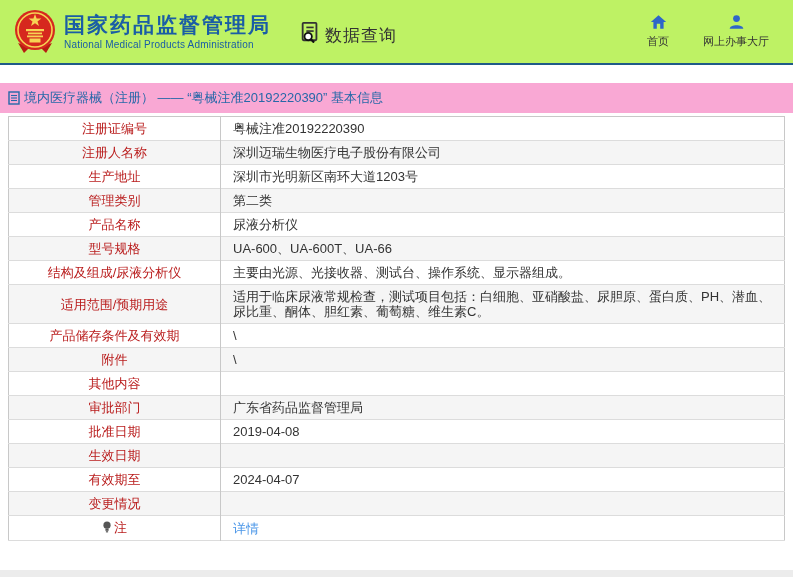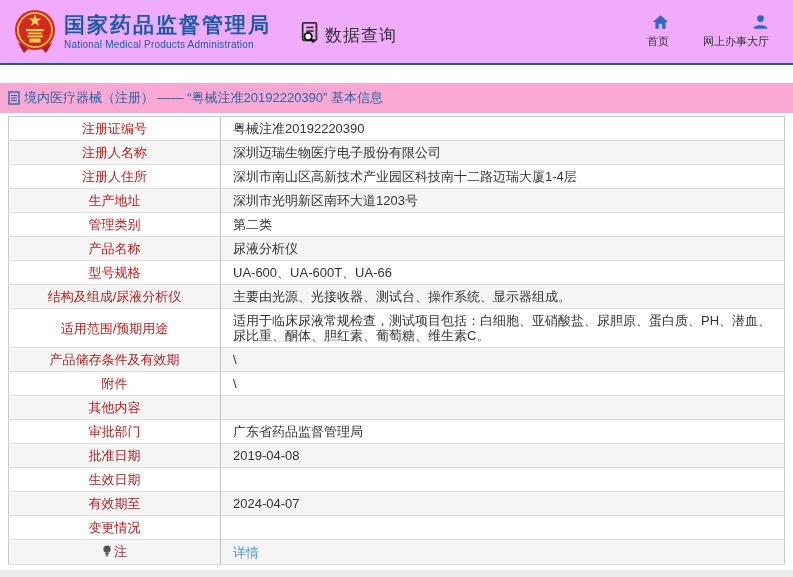--- a/index.html
+++ b/index.html
@@ -9,21 +9,21 @@
     background: #ffffff;
     position: relative;
   }
 
   
   .header {
     height: 63px;
     display: flex;
     align-items: center;
     padding: 0 24px 0 14px;
-    background: #f0abfc;
+    background: #bef264;
   }
   .emblem { width: 42px; height: 46px; flex: 0 0 auto; }
   .brand { margin-left: 8px; }
   .brand-title {
     color: #1a5da5;
     font-size: 21px;
     font-weight: bold;
     letter-spacing: 2px;
     line-height: 24px;
   }
@@ -45,21 +45,21 @@
     color: #333333;
     margin-left: 4px;
     letter-spacing: 1px;
     margin-top: 8px;
   }
   .header-spacer { flex: 1; }
   .top-nav { display: flex; align-items: center; gap: 34px; }
   .nav-item {
     display: flex;
     flex-direction: column;
-    align-items: flex-end;
+    align-items: center;
     cursor: pointer;
   }
   .nav-item svg { width: 17px; height: 16px; }
   .nav-label { font-size: 11px; color: #333333; margin-top: 4px; }
 
   .header-rule { height: 2px; background: #205a87; }
   .header-gap { height: 18px; background: #ffffff; }
 
   
   .crumb-bar {
@@ -189,24 +189,20 @@
   <tbody>
     <tr>
       <td class="label-cell">注册证编号</td>
       <td class="value-cell">粤械注准20192220390</td>
     </tr>
     <tr>
       <td class="label-cell">注册人名称</td>
       <td class="value-cell">深圳迈瑞生物医疗电子股份有限公司</td>
     </tr>
     <tr>
-      <td class="label-cell">注册人住所</td>
-      <td class="value-cell">深圳市南山区高新技术产业园区科技南十二路迈瑞大厦1-4层</td>
-    </tr>
-    <tr>
       <td class="label-cell">生产地址</td>
       <td class="value-cell">深圳市光明新区南环大道1203号</td>
     </tr>
     <tr>
       <td class="label-cell">管理类别</td>
       <td class="value-cell">第二类</td>
     </tr>
     <tr>
       <td class="label-cell">产品名称</td>
       <td class="value-cell">尿液分析仪</td>

